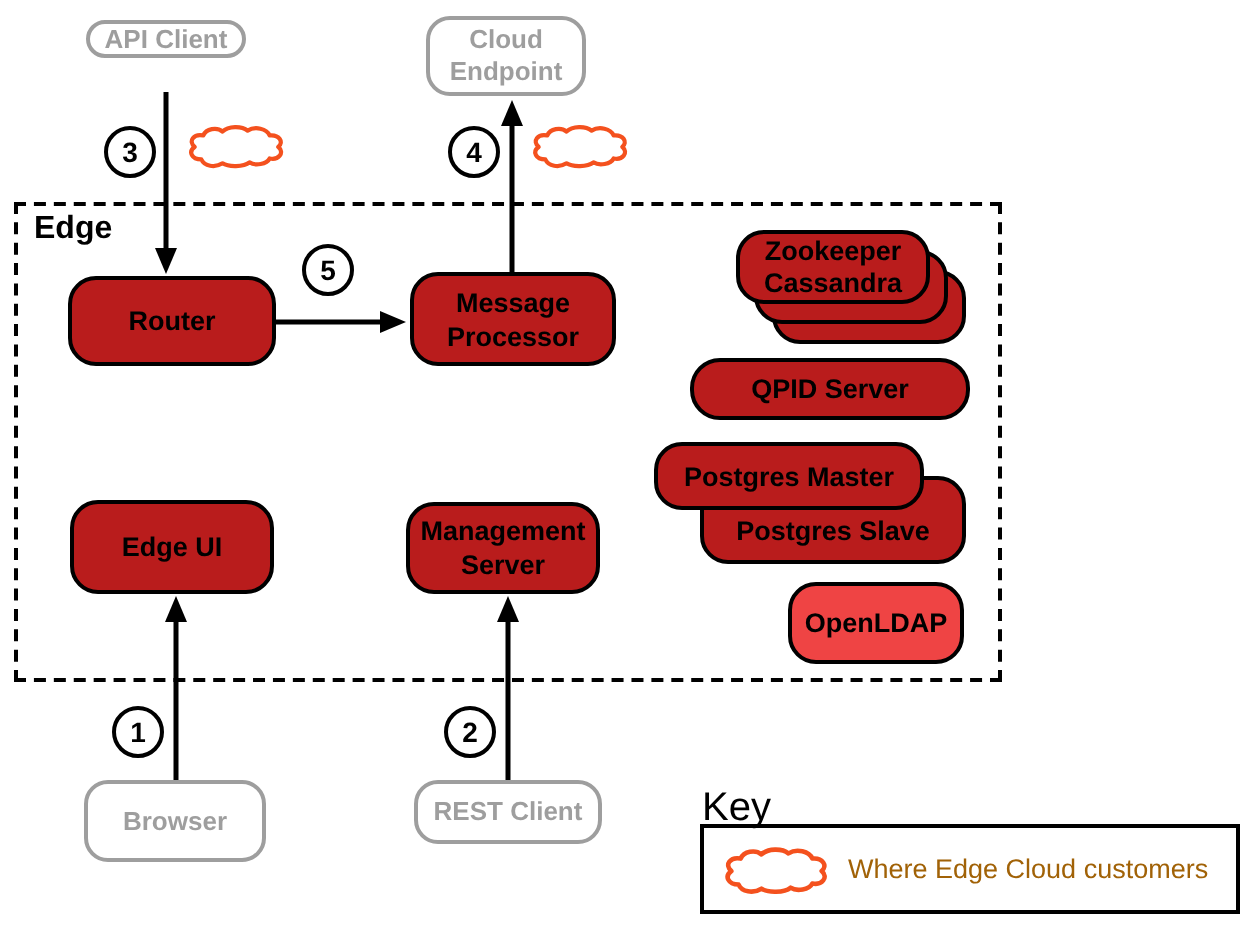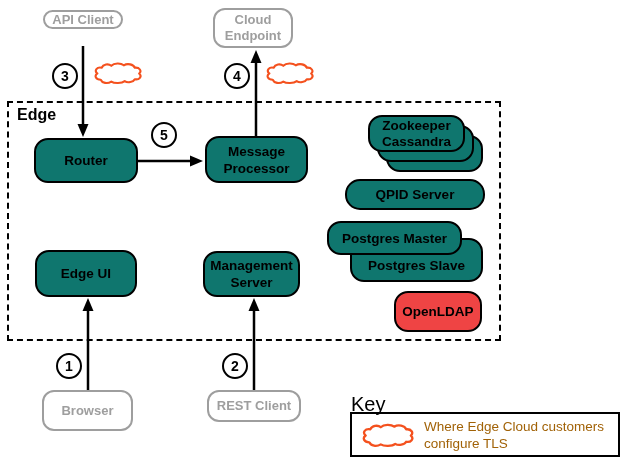--- a/index.html
+++ b/index.html
@@ -19,21 +19,21 @@
     font-weight:bold; font-size:16px; color:#000;
   }
 
   
   .node {
     position:absolute; box-sizing:border-box;
     display:flex; flex-direction:column; align-items:center; justify-content:center;
     border-radius:14px; text-align:center;
     font-weight:bold; font-size:13.5px; line-height:17px; color:#000;
   }
-  .internal { background:#0f766e; border:2.5px solid #000; }
+  .internal { background:#b91c1c; border:2.5px solid #000; }
   .light    { background:#ef4444; border:2.5px solid #000; }
   .external { background:#ffffff; border:2.5px solid #9e9e9e; color:#9e9e9e; border-radius:12px; font-size:13px; line-height:16px; }
 
   .bottom-align { justify-content:flex-end; padding-bottom:6px; }
 
   
   .step {
     position:absolute; width:26px; height:26px; box-sizing:border-box;
     border:2.5px solid #000; border-radius:50%; background:#fff;
     display:flex; align-items:center; justify-content:center;
@@ -161,17 +161,16 @@
     <path d="M 8 19 C 3 19 1 15 4.5 12.5 C 1 9.5 4 5.5 9 6.5 C 10.5 3 16 2 19 4.5 C 22 1.5 29 1.5 32 4 C 36 1.5 42 3 43.5 6.5 C 48.5 6 51 10 48 12.5 C 51.5 15.5 48 19.5 43.5 18.5 C 42 21.5 36 22.5 33 20.5 C 30 23 22 23 19 21 C 15 23.5 9.5 22.5 8 19 Z" fill="#ffffff" stroke="#f4511e" stroke-width="2.2" stroke-linejoin="round"></path>
   </svg>
 
   <div class="key-title">Key</div>
   <div class="key-box">
     <svg class="cloud" width="54" height="26" viewBox="0 0 52 24">
       <path d="M 8 19 C 3 19 1 15 4.5 12.5 C 1 9.5 4 5.5 9 6.5 C 10.5 3 16 2 19 4.5 C 22 1.5 29 1.5 32 4 C 36 1.5 42 3 43.5 6.5 C 48.5 6 51 10 48 12.5 C 51.5 15.5 48 19.5 43.5 18.5 C 42 21.5 36 22.5 33 20.5 C 30 23 22 23 19 21 C 15 23.5 9.5 22.5 8 19 Z" fill="#ffffff" stroke="#f4511e" stroke-width="2.2" stroke-linejoin="round"></path>
     </svg>
     <div class="key-text">
       <div>Where Edge Cloud customers</div>
-      <div>configure TLS</div>
     </div>
   </div>
 
 </div>
 
 </body></html>

